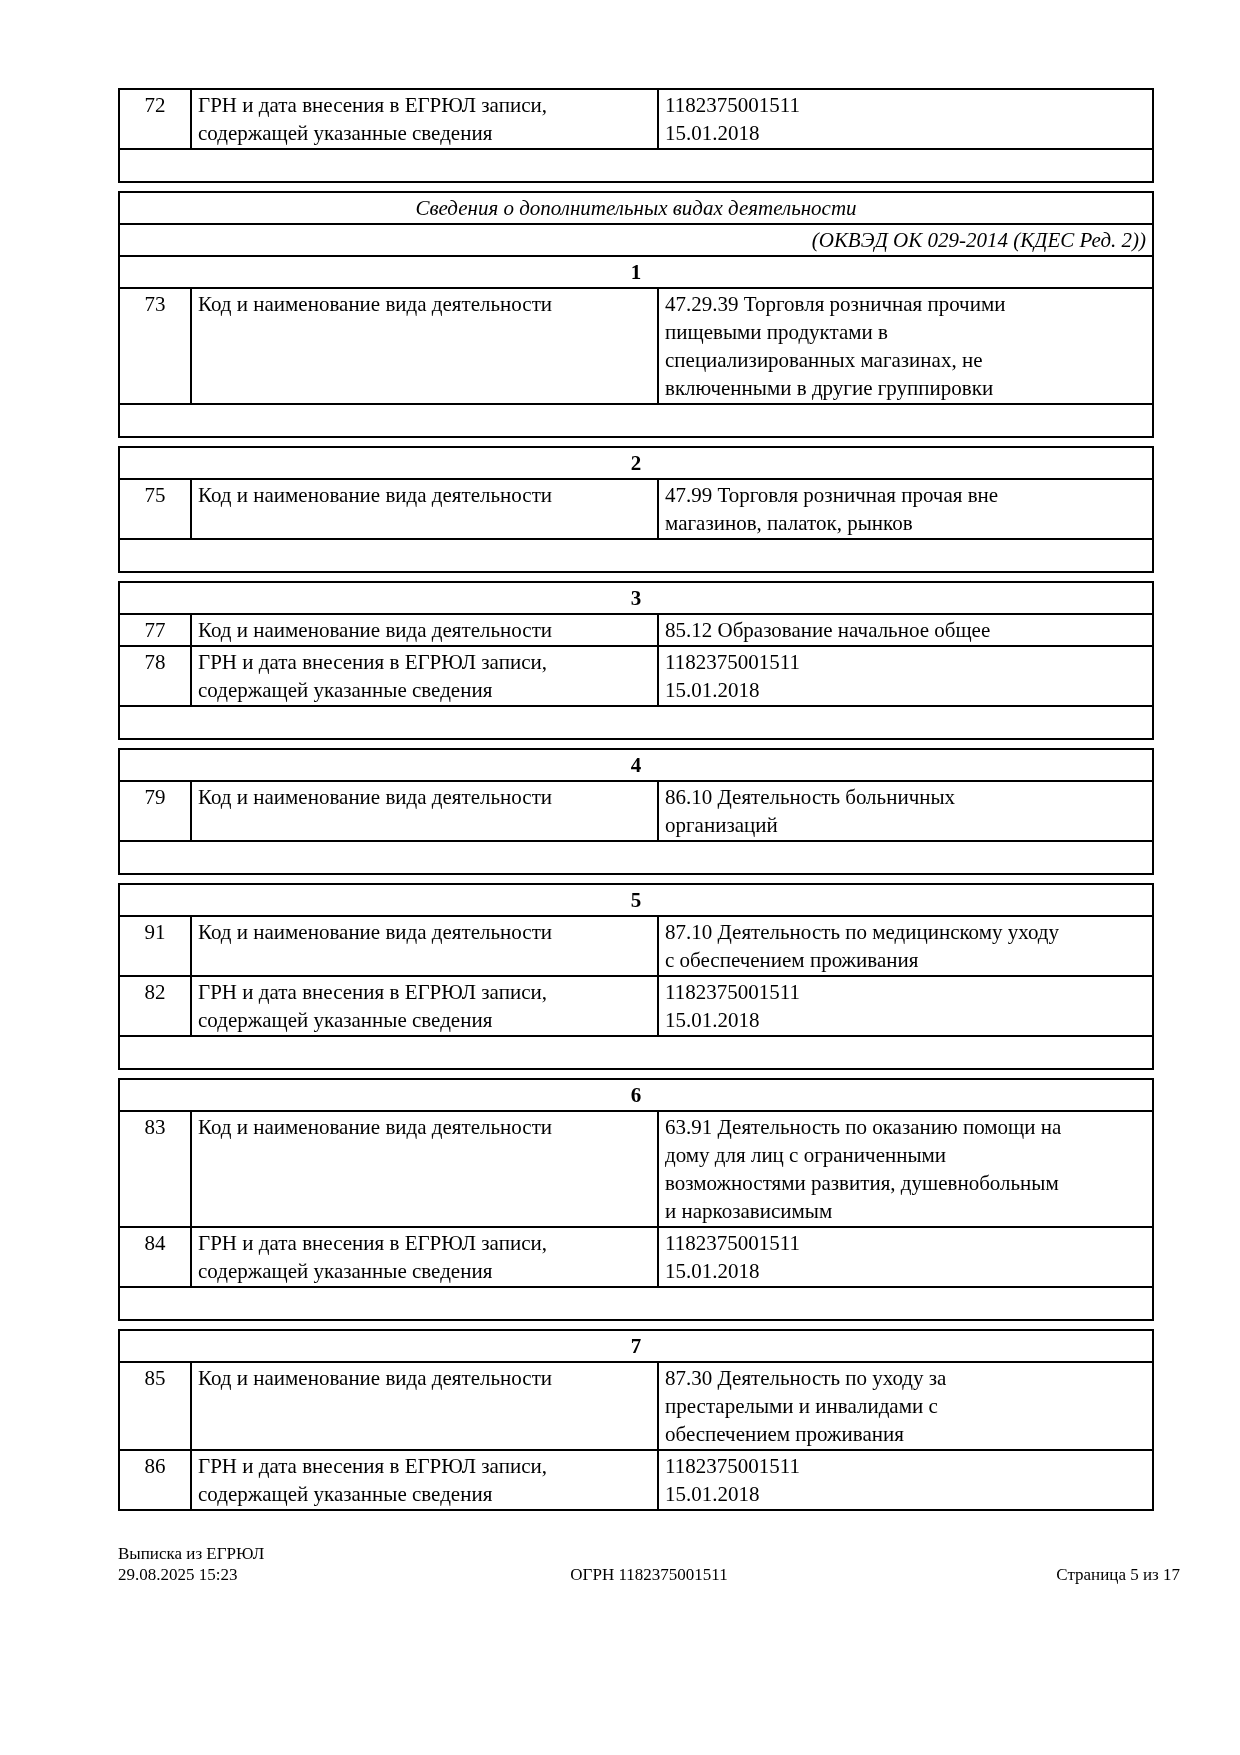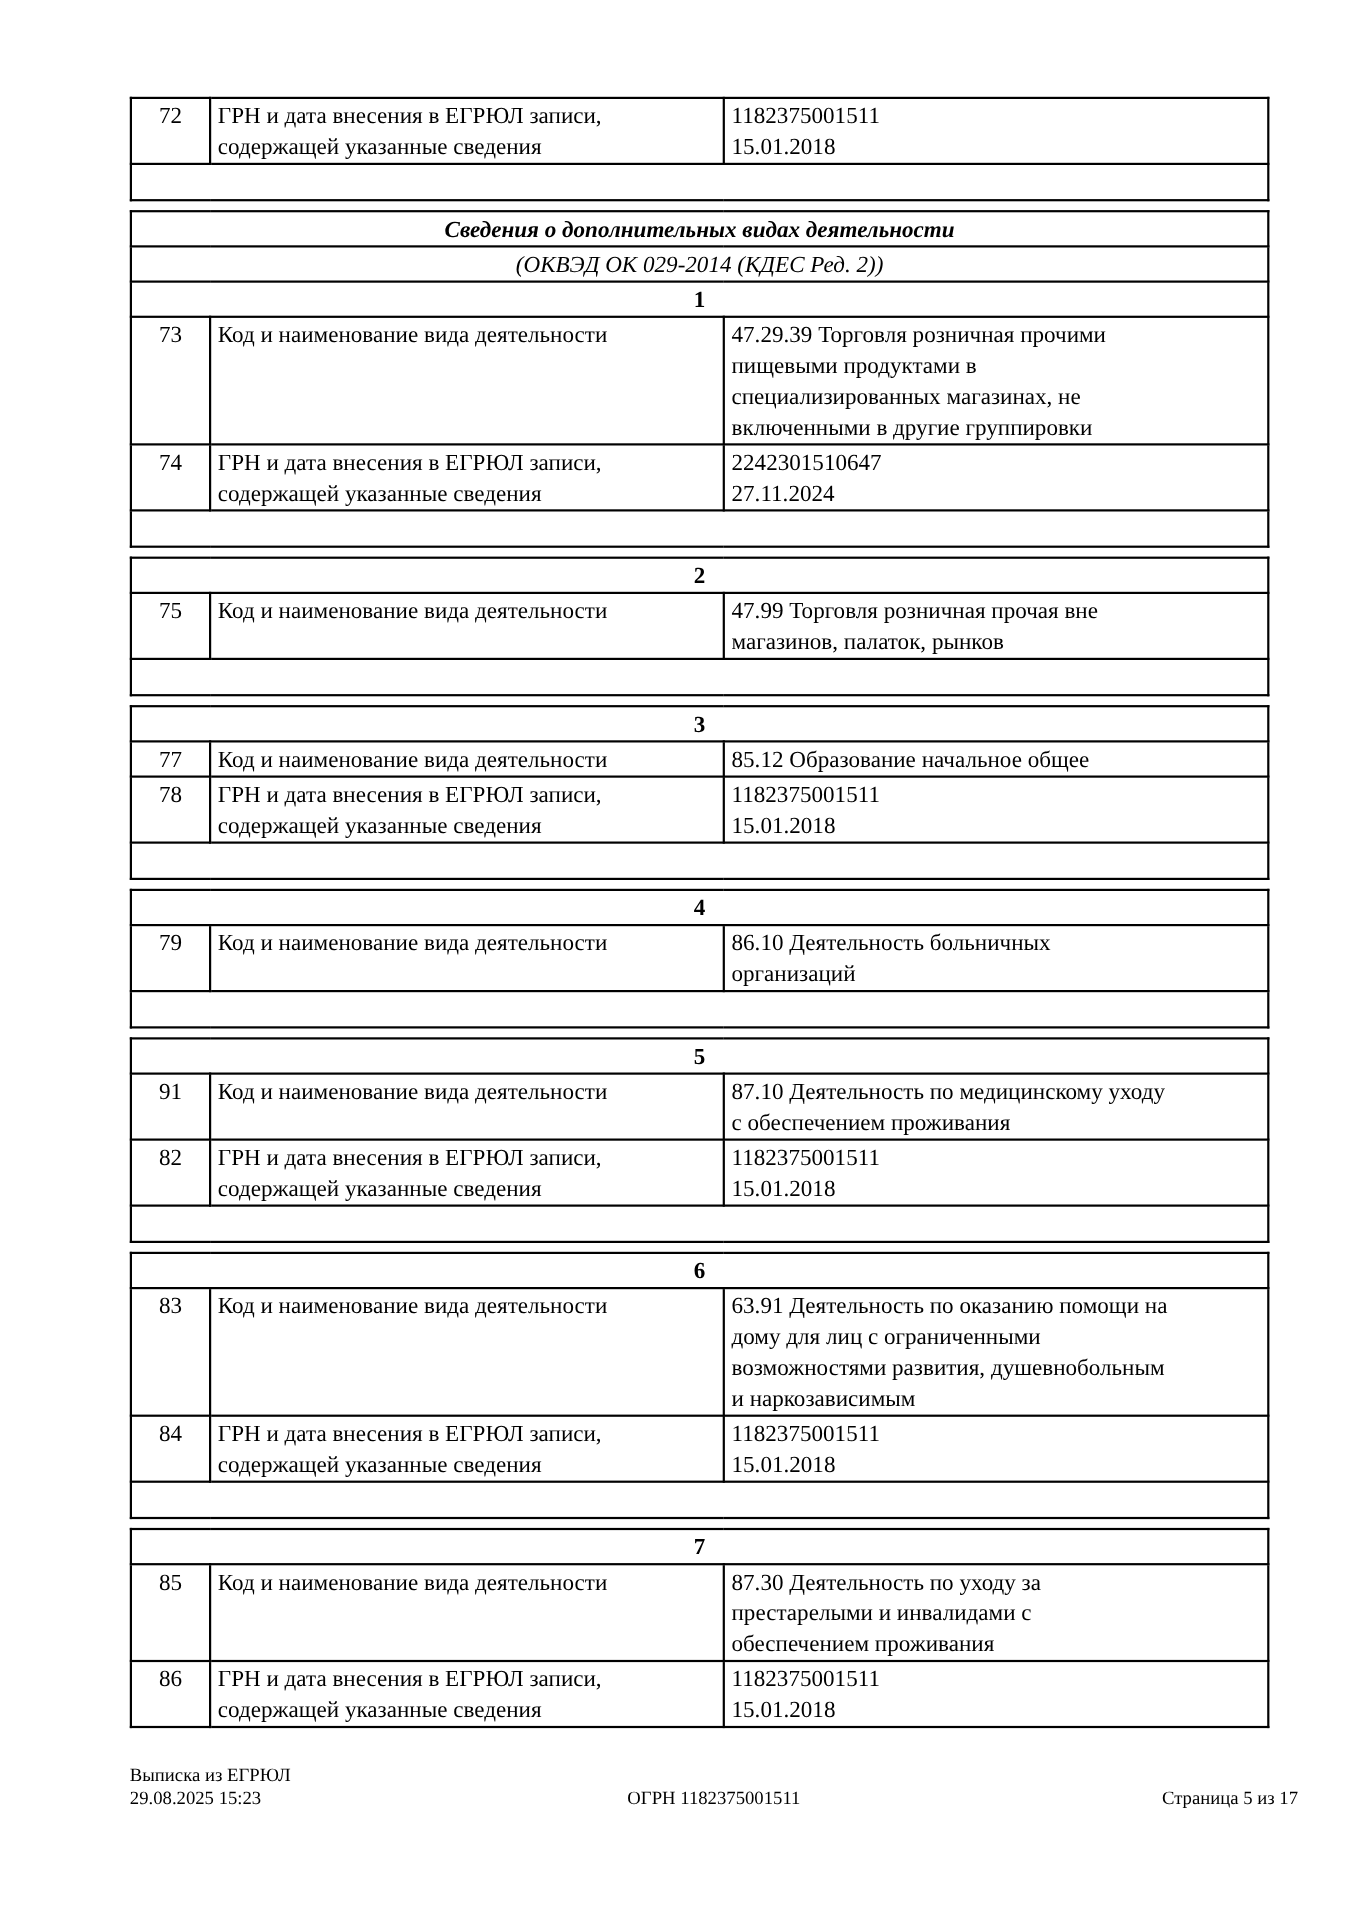--- a/index.html
+++ b/index.html
@@ -26,22 +26,22 @@
     padding: 1px 6px;
     white-space: pre-line;
     overflow: hidden;
   }
   col.c-num   { width: 72px; }
   col.c-label { width: 467px; }
   col.c-value { width: 495px; }
 
   td.num { text-align: center; padding: 1px 2px; }
   td.full { text-align: center; }
-  td.title-cell    { font-weight: bold; font-style: italic; }
-  td.subtitle-cell { font-style: italic; }
+  td.title-cell    { font-weight: normal; font-style: italic; }
+  td.subtitle-cell { font-style: italic; text-align: right; }
   td.idx-cell      { font-weight: bold; }
   td.spacer-cell   { height: 29px; padding: 0; }
 
   .footer {
     width: 1062px;
     margin-top: 32px;
     display: grid;
     grid-template-columns: 1fr auto 1fr;
     align-items: end;
     font-size: 17px;
@@ -93,27 +93,20 @@
     </tr>
     <tr>
       <td class="num">73</td>
       <td>Код и наименование вида деятельности</td>
       <td>47.29.39 Торговля розничная прочими
 пищевыми продуктами в
 специализированных магазинах, не
 включенными в другие группировки</td>
     </tr>
     <tr>
-      <td class="num">74</td>
-      <td>ГРН и дата внесения в ЕГРЮЛ записи,
-содержащей указанные сведения</td>
-      <td>2242301510647
-27.11.2024</td>
-    </tr>
-    <tr>
           <td class="spacer-cell" colspan="3"></td>
         </tr>
   </tbody>
     </table>
 
   <table class="blk">
     <colgroup>
         <col class="c-num">
         <col class="c-label">
         <col class="c-value">

